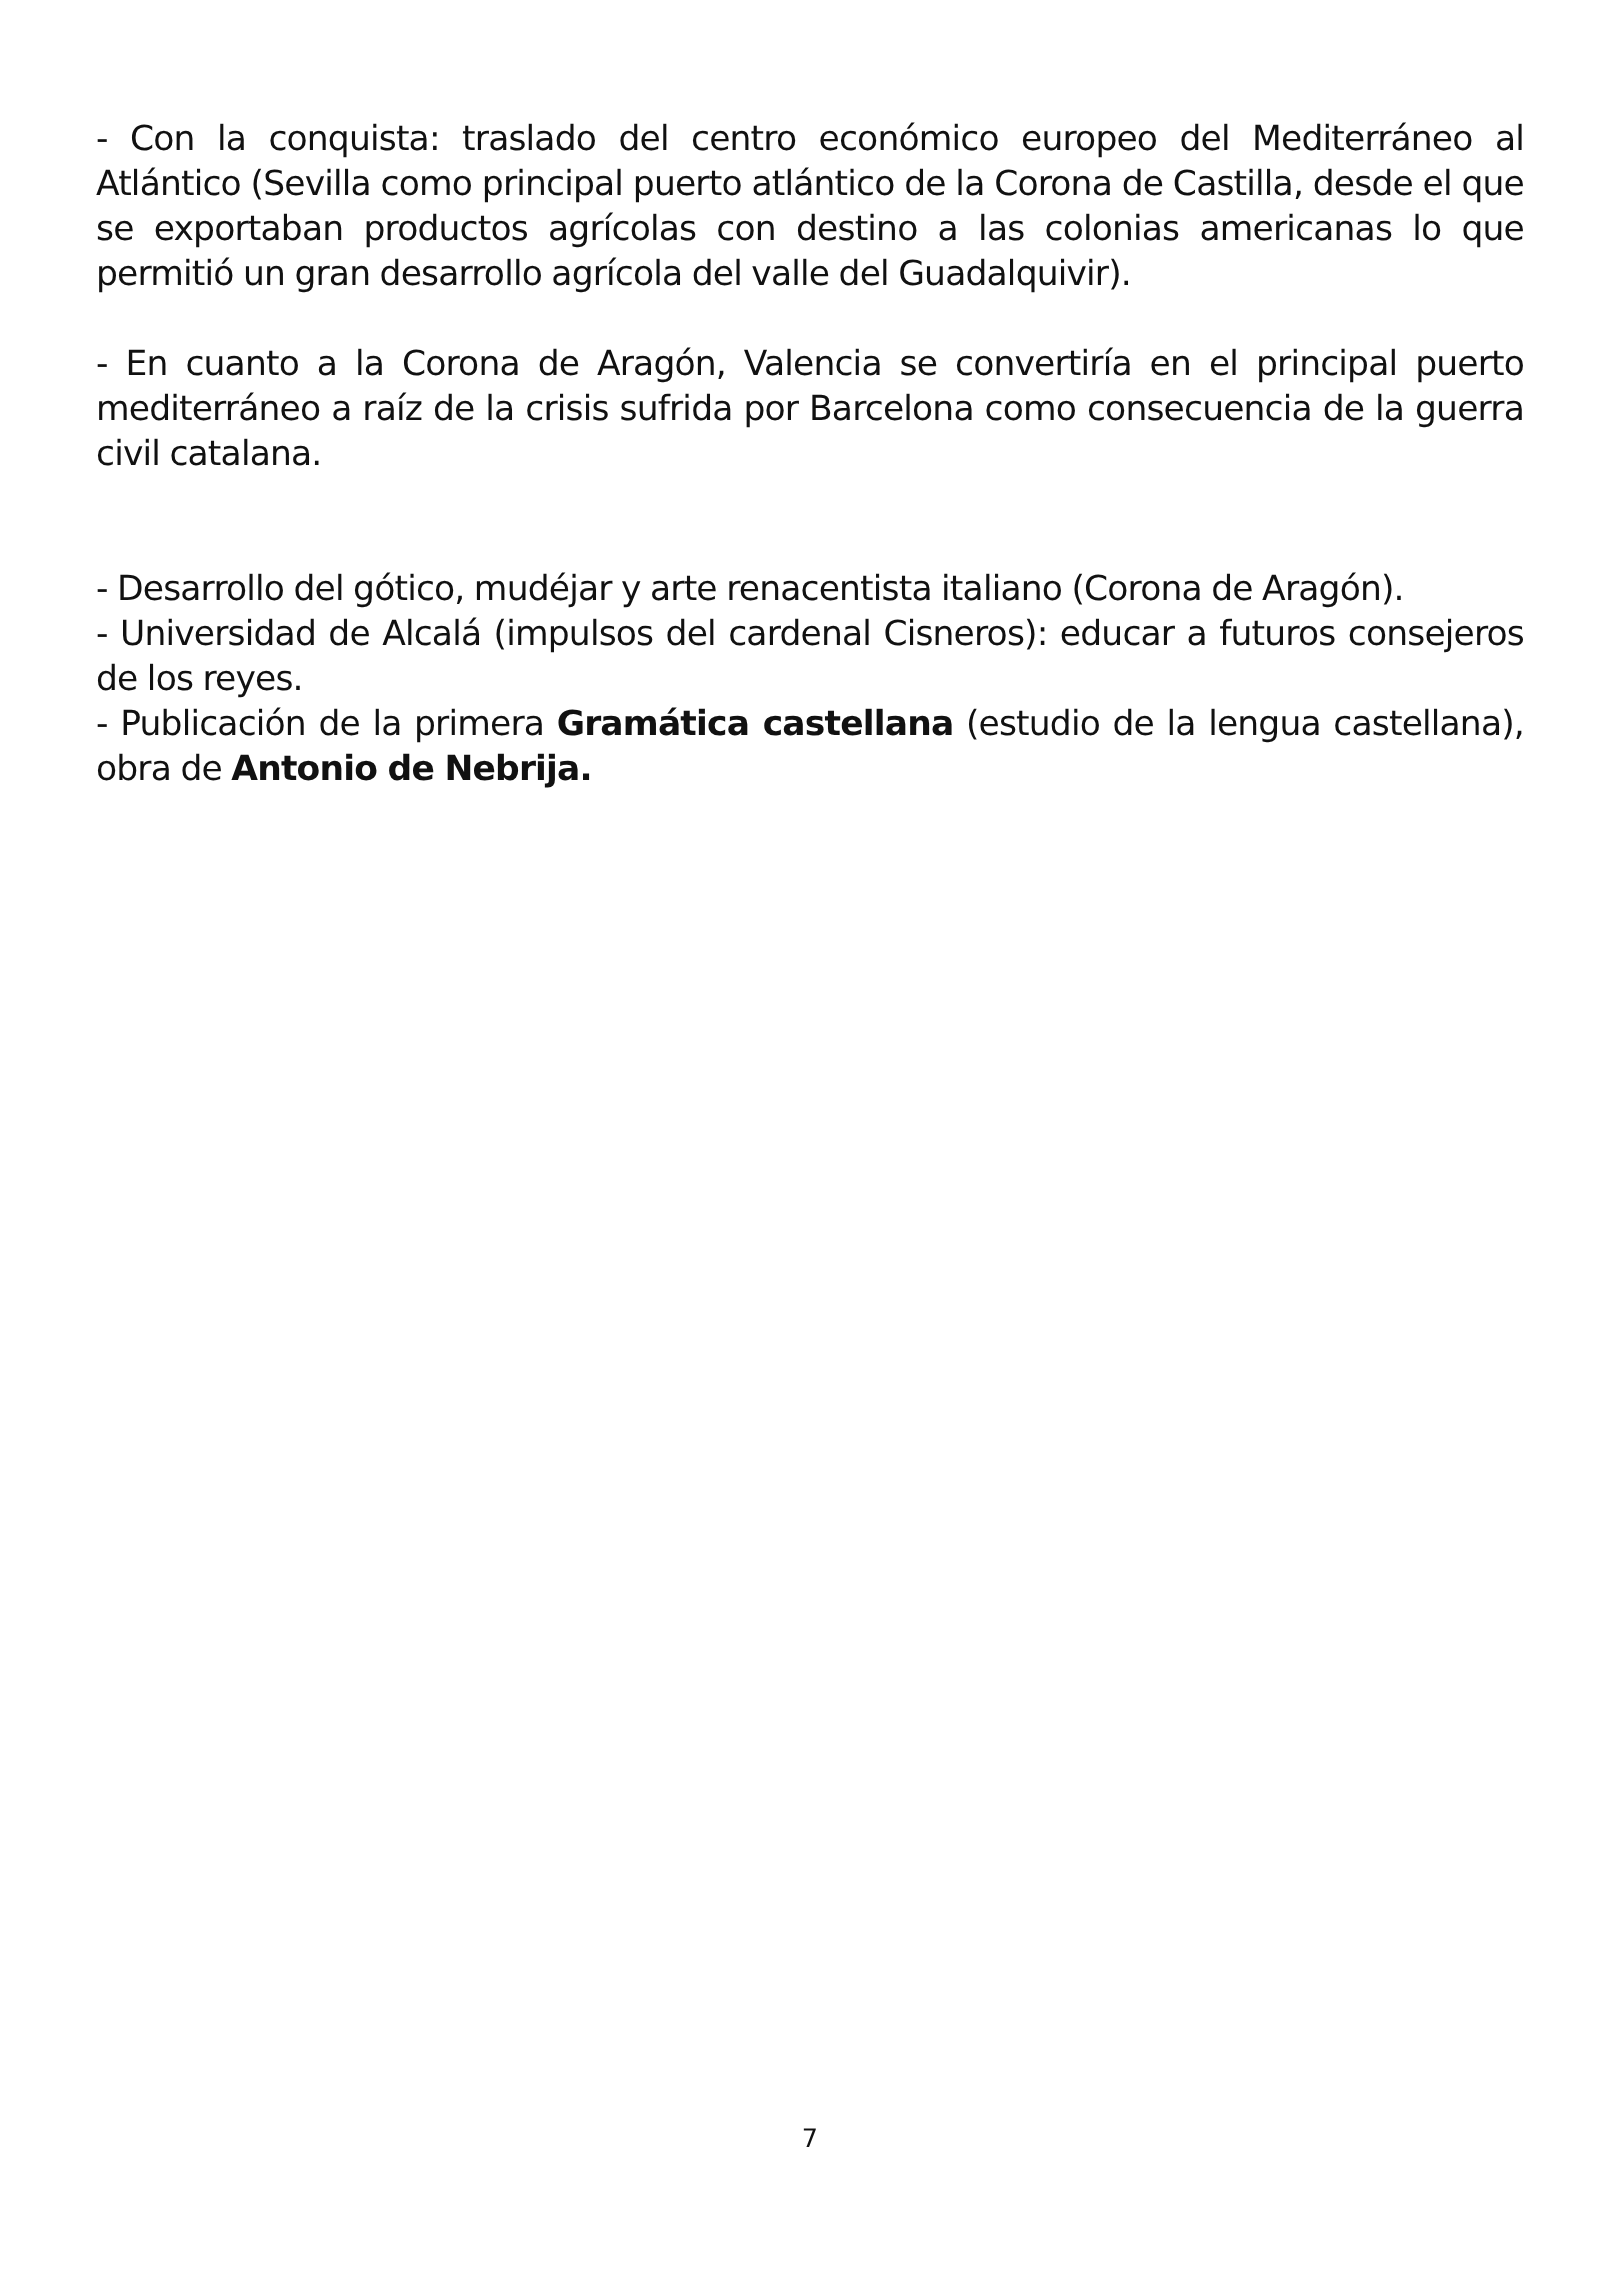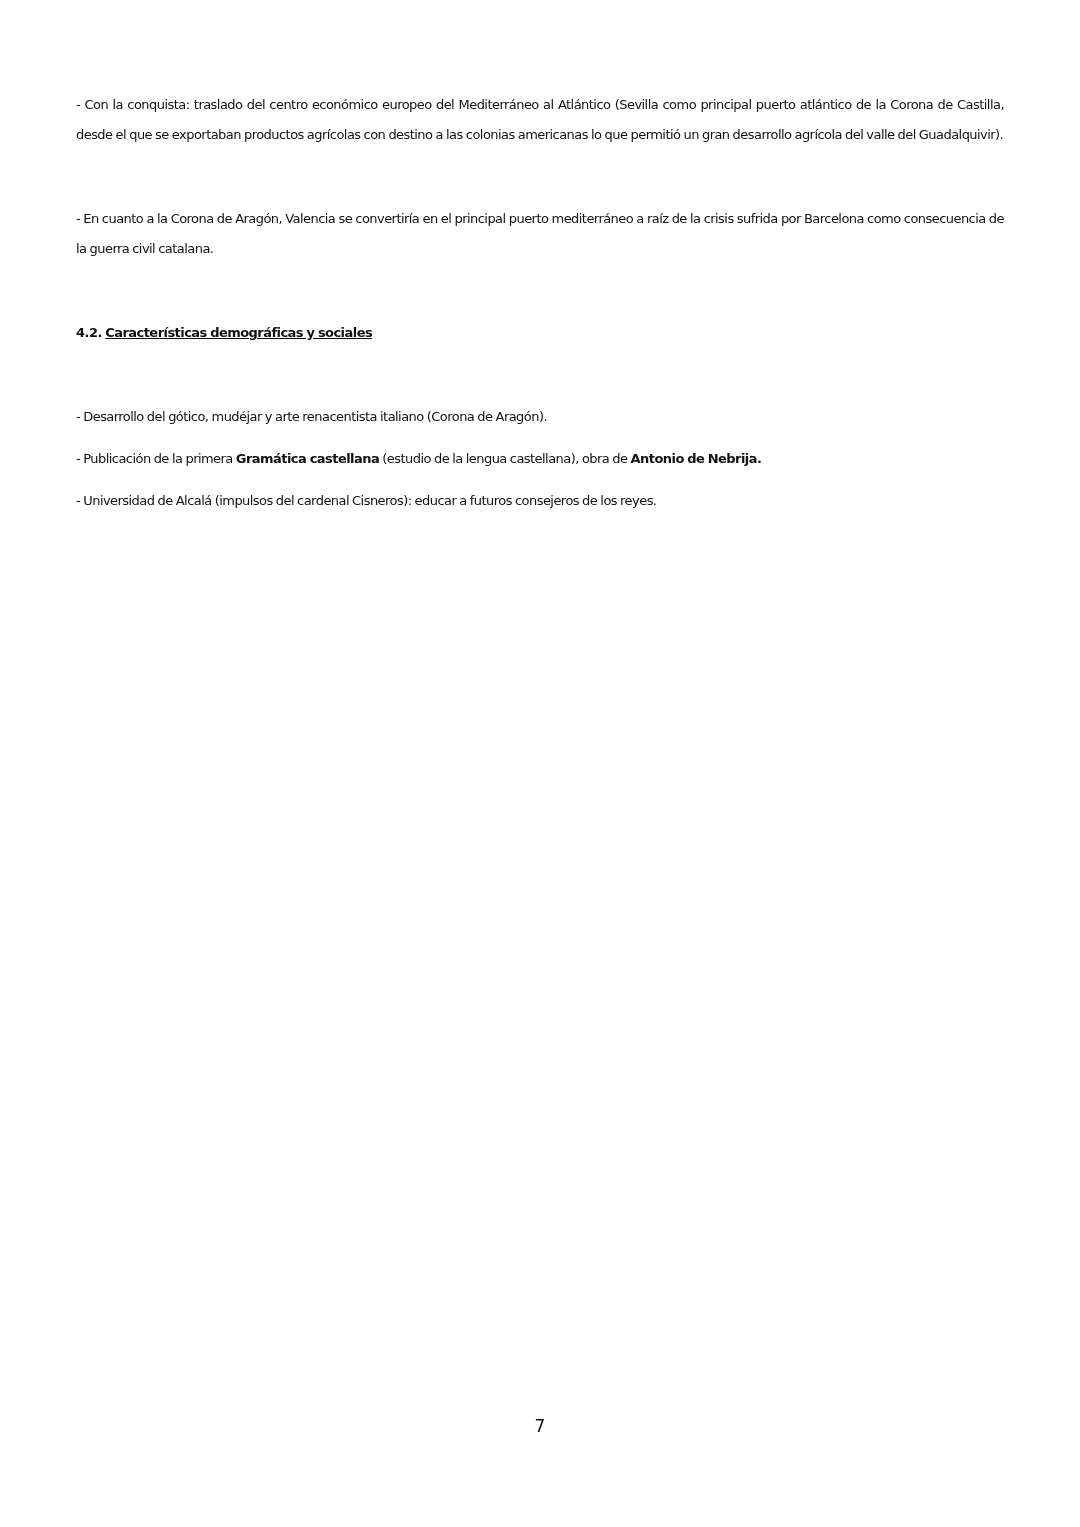--- a/index.html
+++ b/index.html
@@ -2,21 +2,21 @@
 <html><head>
 <meta charset="utf-8">
 <style>
   html, body { margin: 0; padding: 0; background: #ffffff; }
   body {
     width: 1080px; height: 1527px; position: relative; overflow: hidden;
     font-family: "DejaVu Sans", sans-serif; color: #111111;
   }
   .page { position: absolute; left: 64px; top: 78px; width: 952px; }
   p, .line {
-    margin: 12px; font-size: 13px; line-height: 30px; text-align: justify;
+    margin: 0; font-size: 23px; line-height: 30px; text-align: justify;
     letter-spacing: -0.55px; word-spacing: -0.5px;
   }
   .gap { height: 30px; }
   .heading { font-weight: bold; }
   .heading .u { text-decoration: underline; }
   b { font-weight: bold; }
   .page-number {
     position: absolute; left: 0; width: 1080px; top: 1414px;
     text-align: center; font-size: 17px; line-height: 24px;
   }
@@ -24,22 +24,21 @@
 </head>
 <body>
 
 <div class="page">
 
   <p>- Con la conquista: traslado del centro económico europeo del Mediterráneo al Atlántico (Sevilla como principal puerto atlántico de la Corona de Castilla, desde el que se exportaban productos agrícolas con destino a las colonias americanas lo que permitió un gran desarrollo agrícola del valle del Guadalquivir).</p>
   <div class="gap"></div>
   <p>- En cuanto a la Corona de Aragón, Valencia se convertiría en el principal puerto mediterráneo a raíz de la crisis sufrida por Barcelona como consecuencia de la guerra civil catalana.</p>
   <div class="gap"></div>
 
-  <p class="heading"><span>4.2. </span><span class="u">Características demográficas y sociales</span></p>
   <div class="gap"></div>
 
   <p>- Desarrollo del gótico, mudéjar y arte renacentista italiano (Corona de Aragón).</p>
+  <p>- Universidad de Alcalá (impulsos del cardenal Cisneros): educar a futuros consejeros de los reyes.</p>
   <p><span>- Publicación de la primera </span><b>Gramática castellana</b><span> (estudio de la lengua castellana), obra de </span><b>Antonio de Nebrija</b><b>.</b></p>
-  <p>- Universidad de Alcalá (impulsos del cardenal Cisneros): educar a futuros consejeros de los reyes.</p>
 
 </div>
 
 <div class="page-number">7</div>
 
 </body></html>

